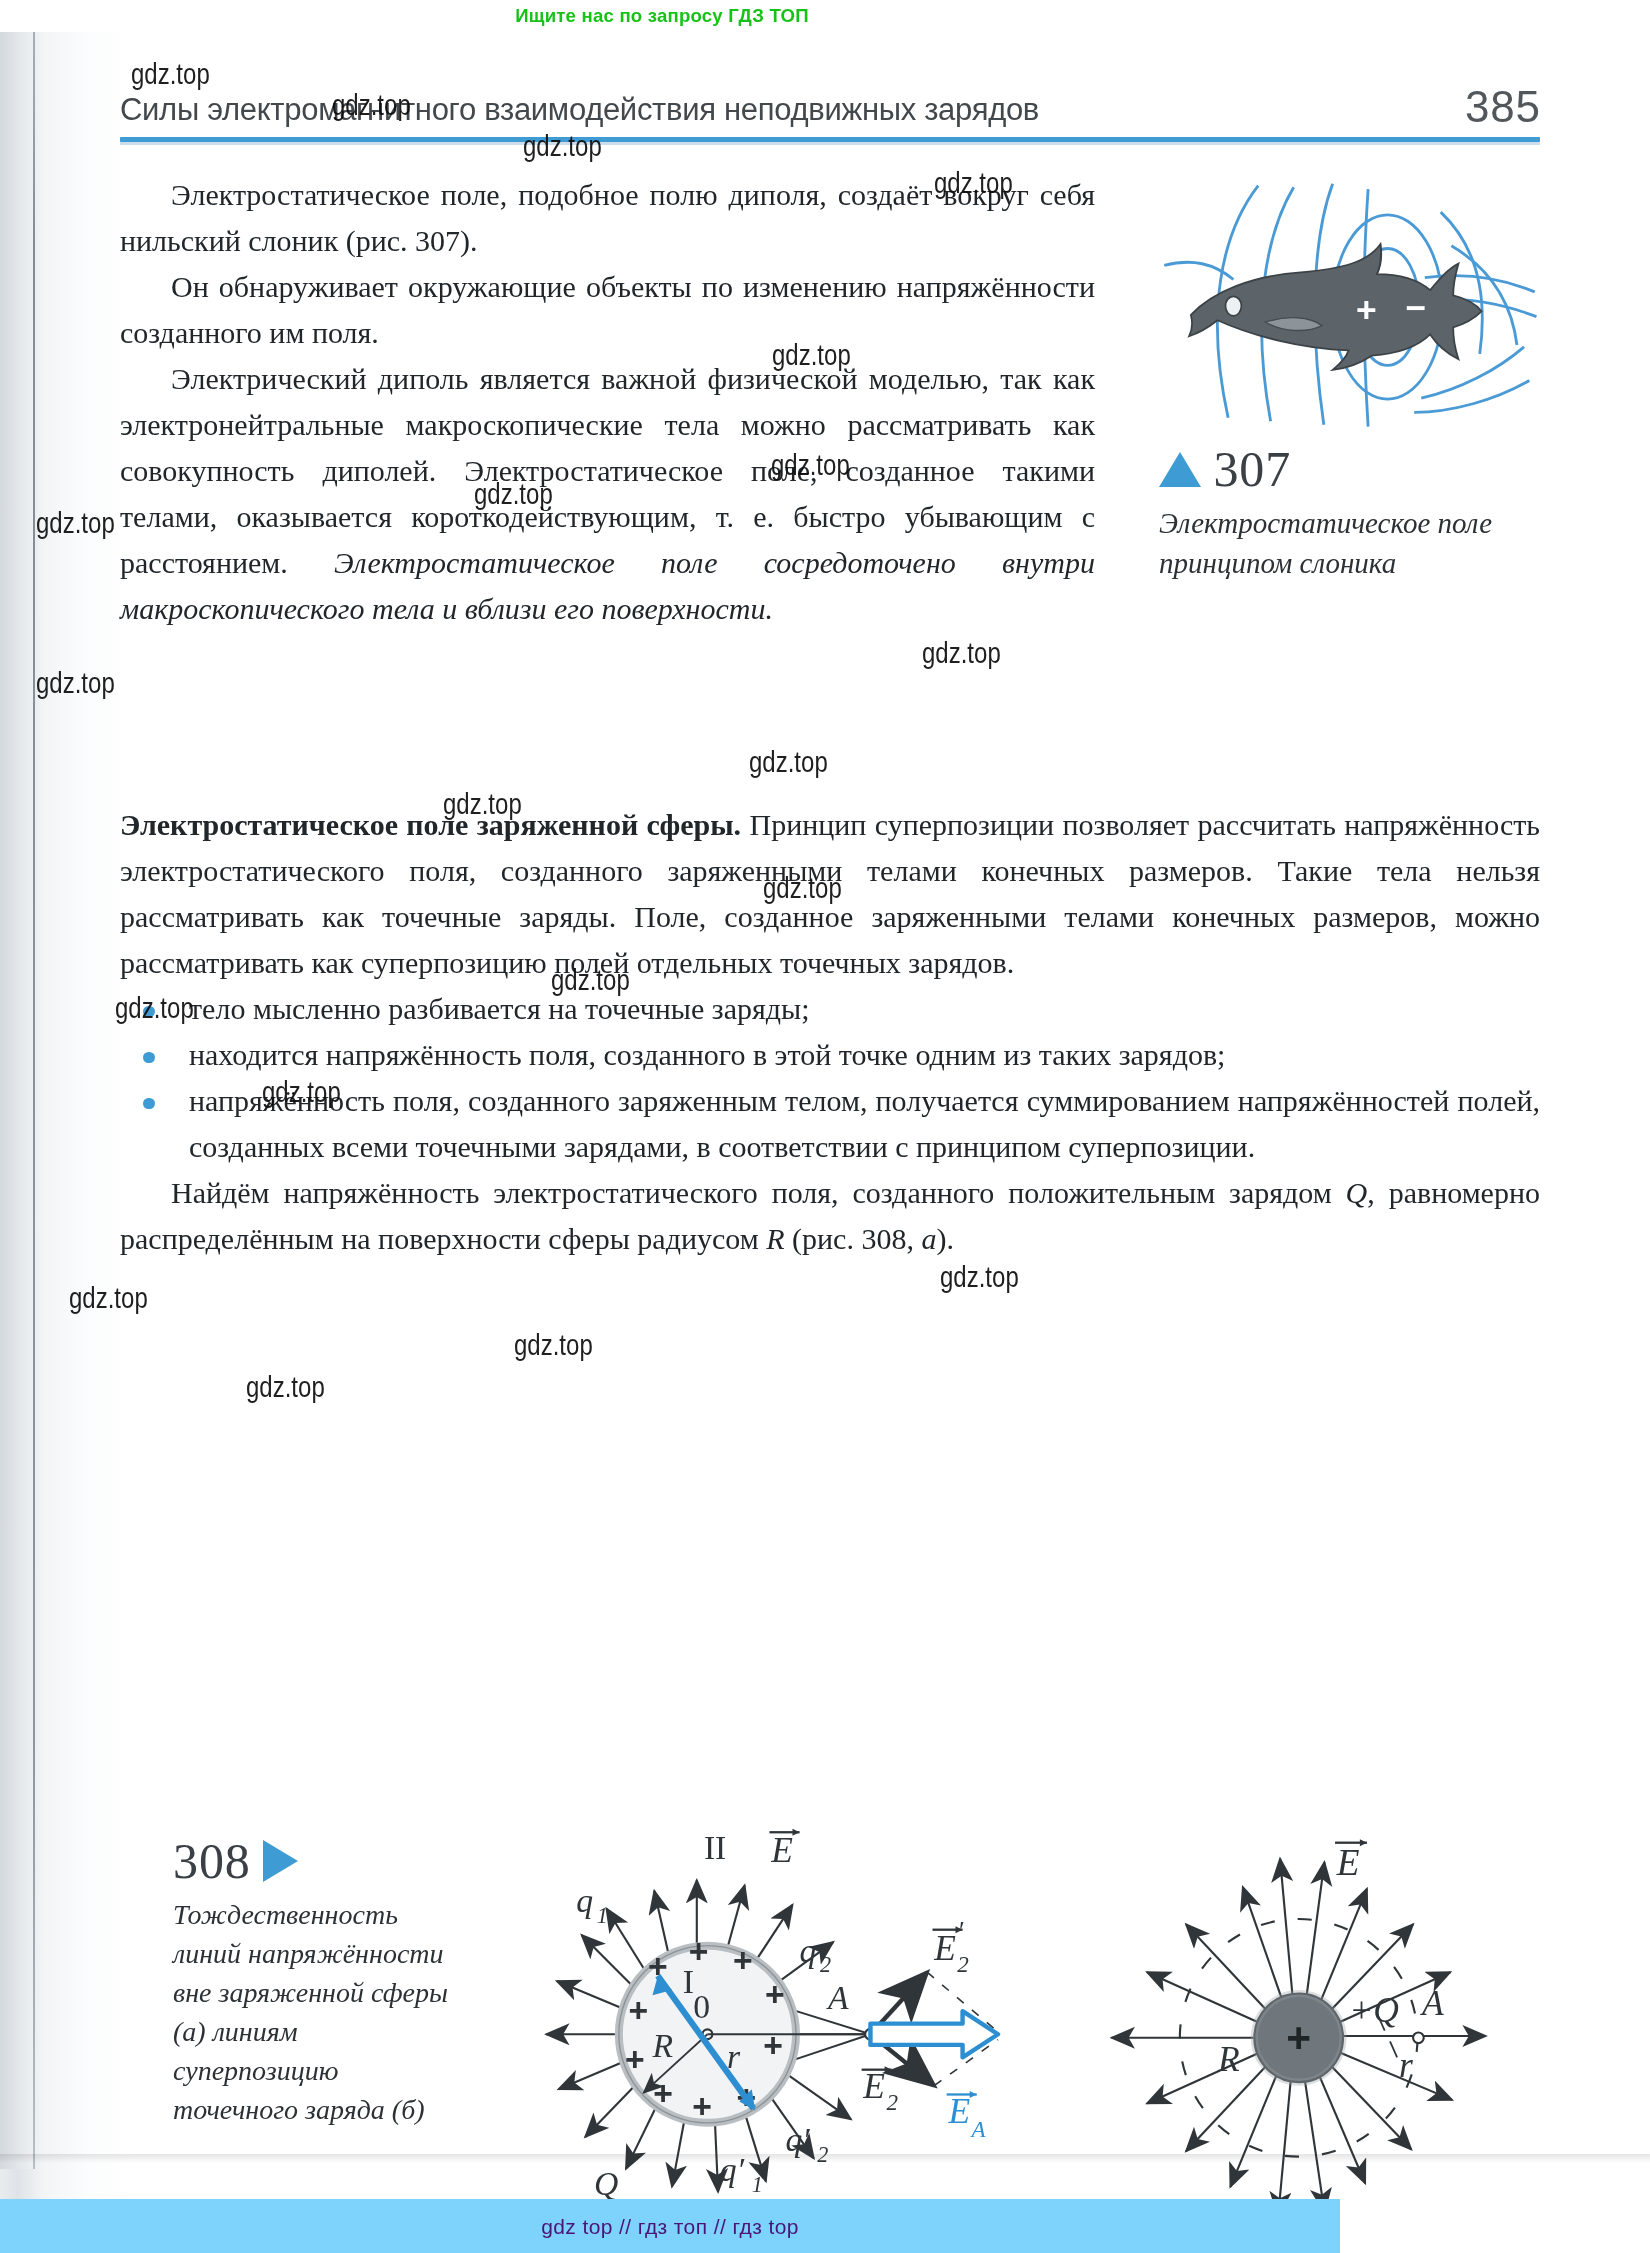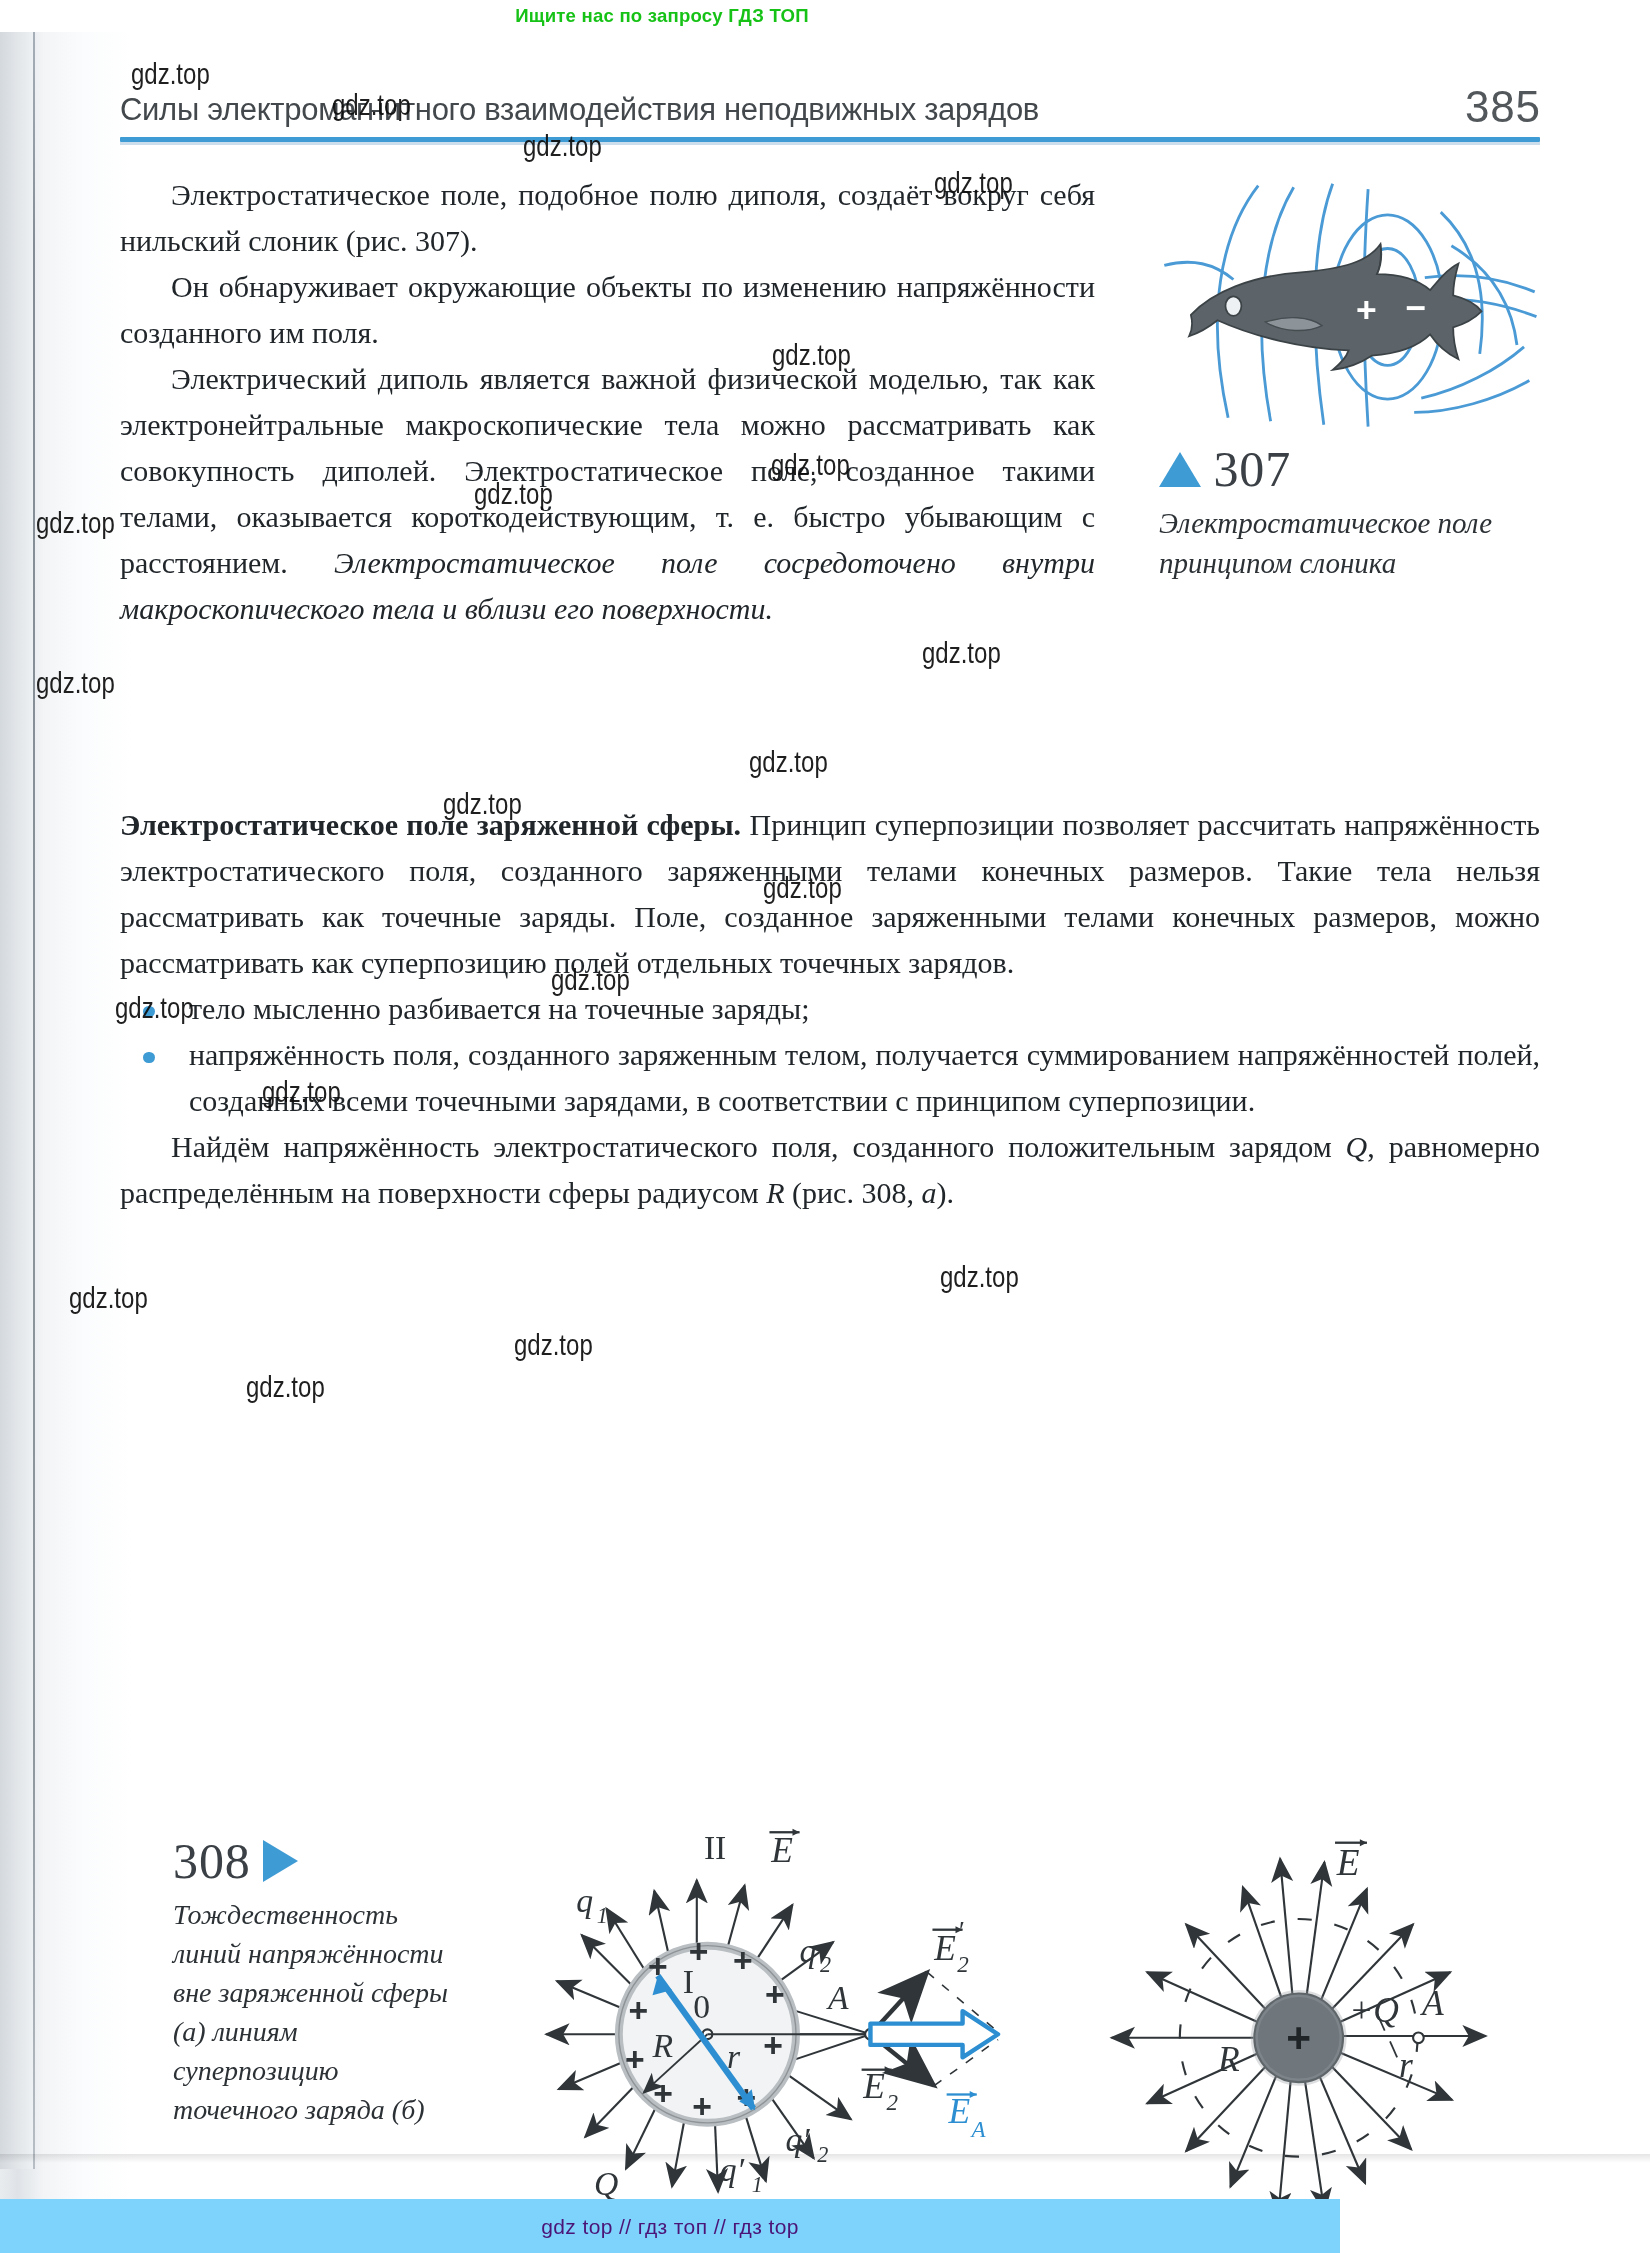--- a/index.html
+++ b/index.html
@@ -185,20 +185,21 @@
     <div class="col" style="top:85px;">
       <p class="ind">Электростатическое поле, подобное полю диполя, создаёт вокруг себя нильский слоник (рис. 307).</p>
       <p class="ind">Он обнаруживает окружающие объекты по изменению напряжённости созданного им поля.</p>
       <p class="ind"><span>Электрический диполь является важной физической моделью, так как электронейтральные макроскопические тела можно рассматривать как совокупность диполей. Электростатическое поле, созданное такими телами, оказывается короткодействующим, т. е. быстро убывающим с расстоянием. </span><span class="it">Электростатическое поле сосредоточено внутри макроскопического тела и вблизи его поверхности.</span></p>
     </div>
 
     <div class="col full" style="top:715px;">
       <p><span class="bd">Электростатическое поле заряженной сферы.</span><span> Принцип суперпозиции позволяет рассчитать напряжённость электростатического поля, созданного заряженными телами конечных размеров. Такие тела нельзя рассматривать как точечные заряды. Поле, созданное заряженными телами конечных размеров, можно рассматривать как суперпозицию полей отдельных точечных зарядов.</span></p>
       <ul class="bul">
         <li>тело мысленно разбивается на точечные заряды;</li>
+        <li>находится напряжённость поля, созданного в этой точке одним из таких зарядов;</li>
         <li>напряжённость поля, созданного заряженным телом, получается суммированием напряжённостей полей, созданных всеми точечными зарядами, в соответствии с принципом суперпозиции.</li>
       </ul>
       <p class="ind"><span>Найдём напряжённость электростатического поля, созданного положительным зарядом </span><span class="var">Q</span><span>, равномерно распределённым на поверхности сферы радиусом </span><span class="var">R</span><span> (рис. 308, </span><span class="var">а</span><span>).</span></p>
     </div>
 
     <div id="fig307">
       <div id="fish-wrap">
         <svg width="381" height="253" viewBox="0 0 430 285">
           <g fill="none" stroke="#4a9ad6" stroke-width="3.2">
             <path d="M112 6 C 70 60, 52 150, 78 268"></path>

